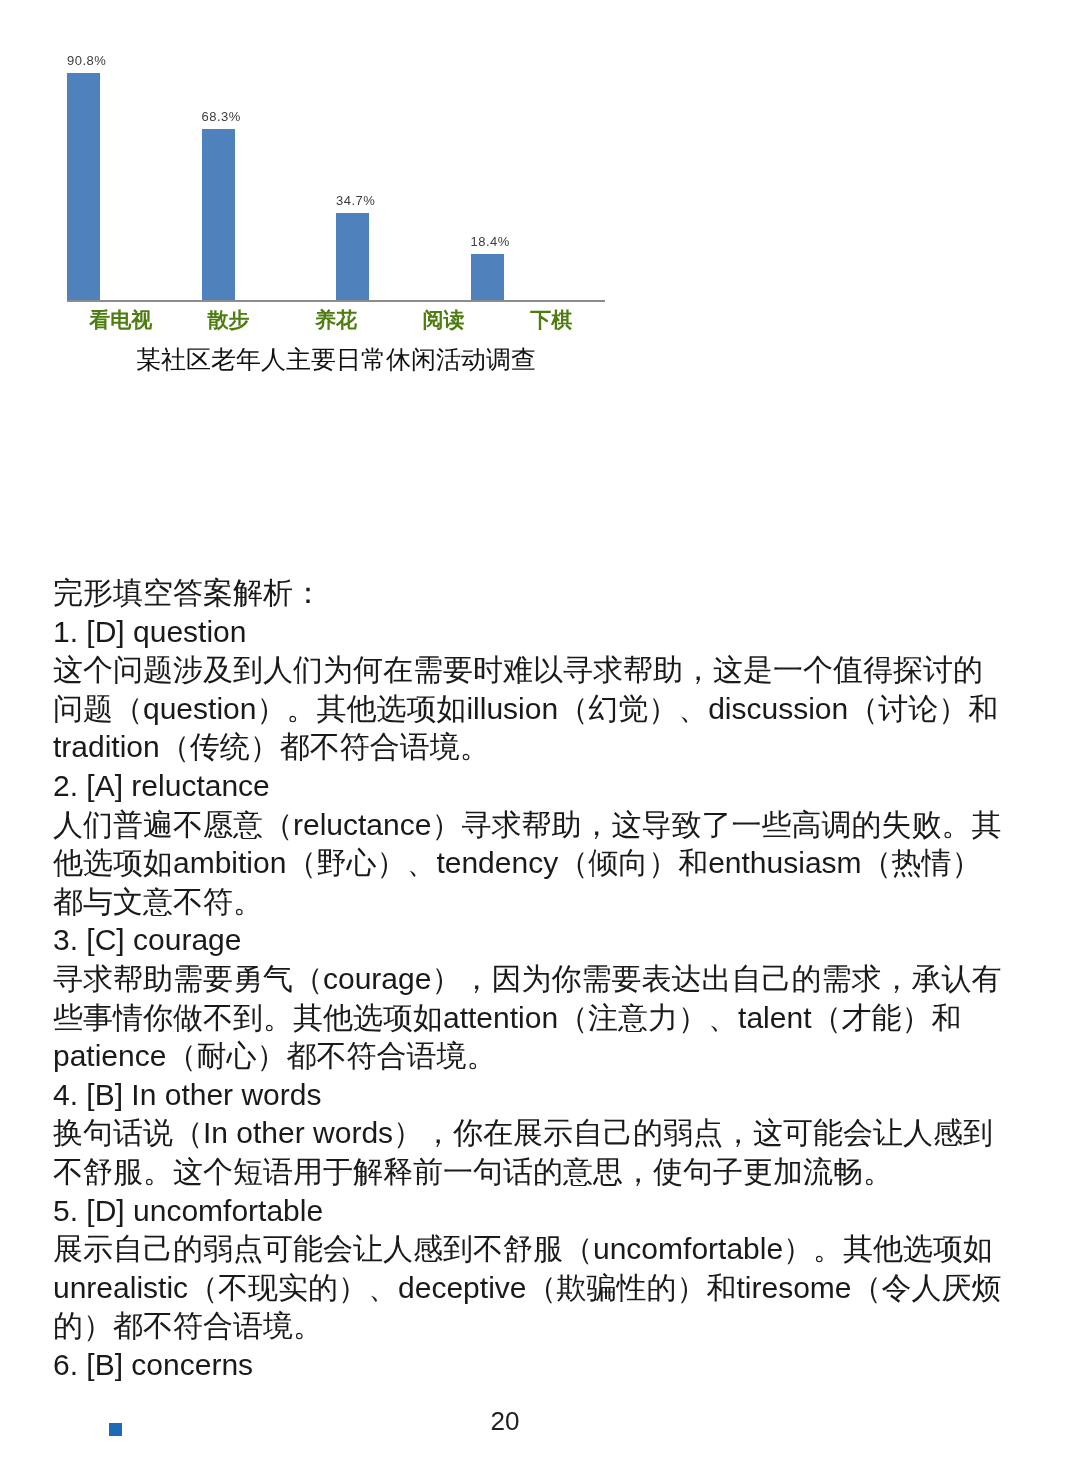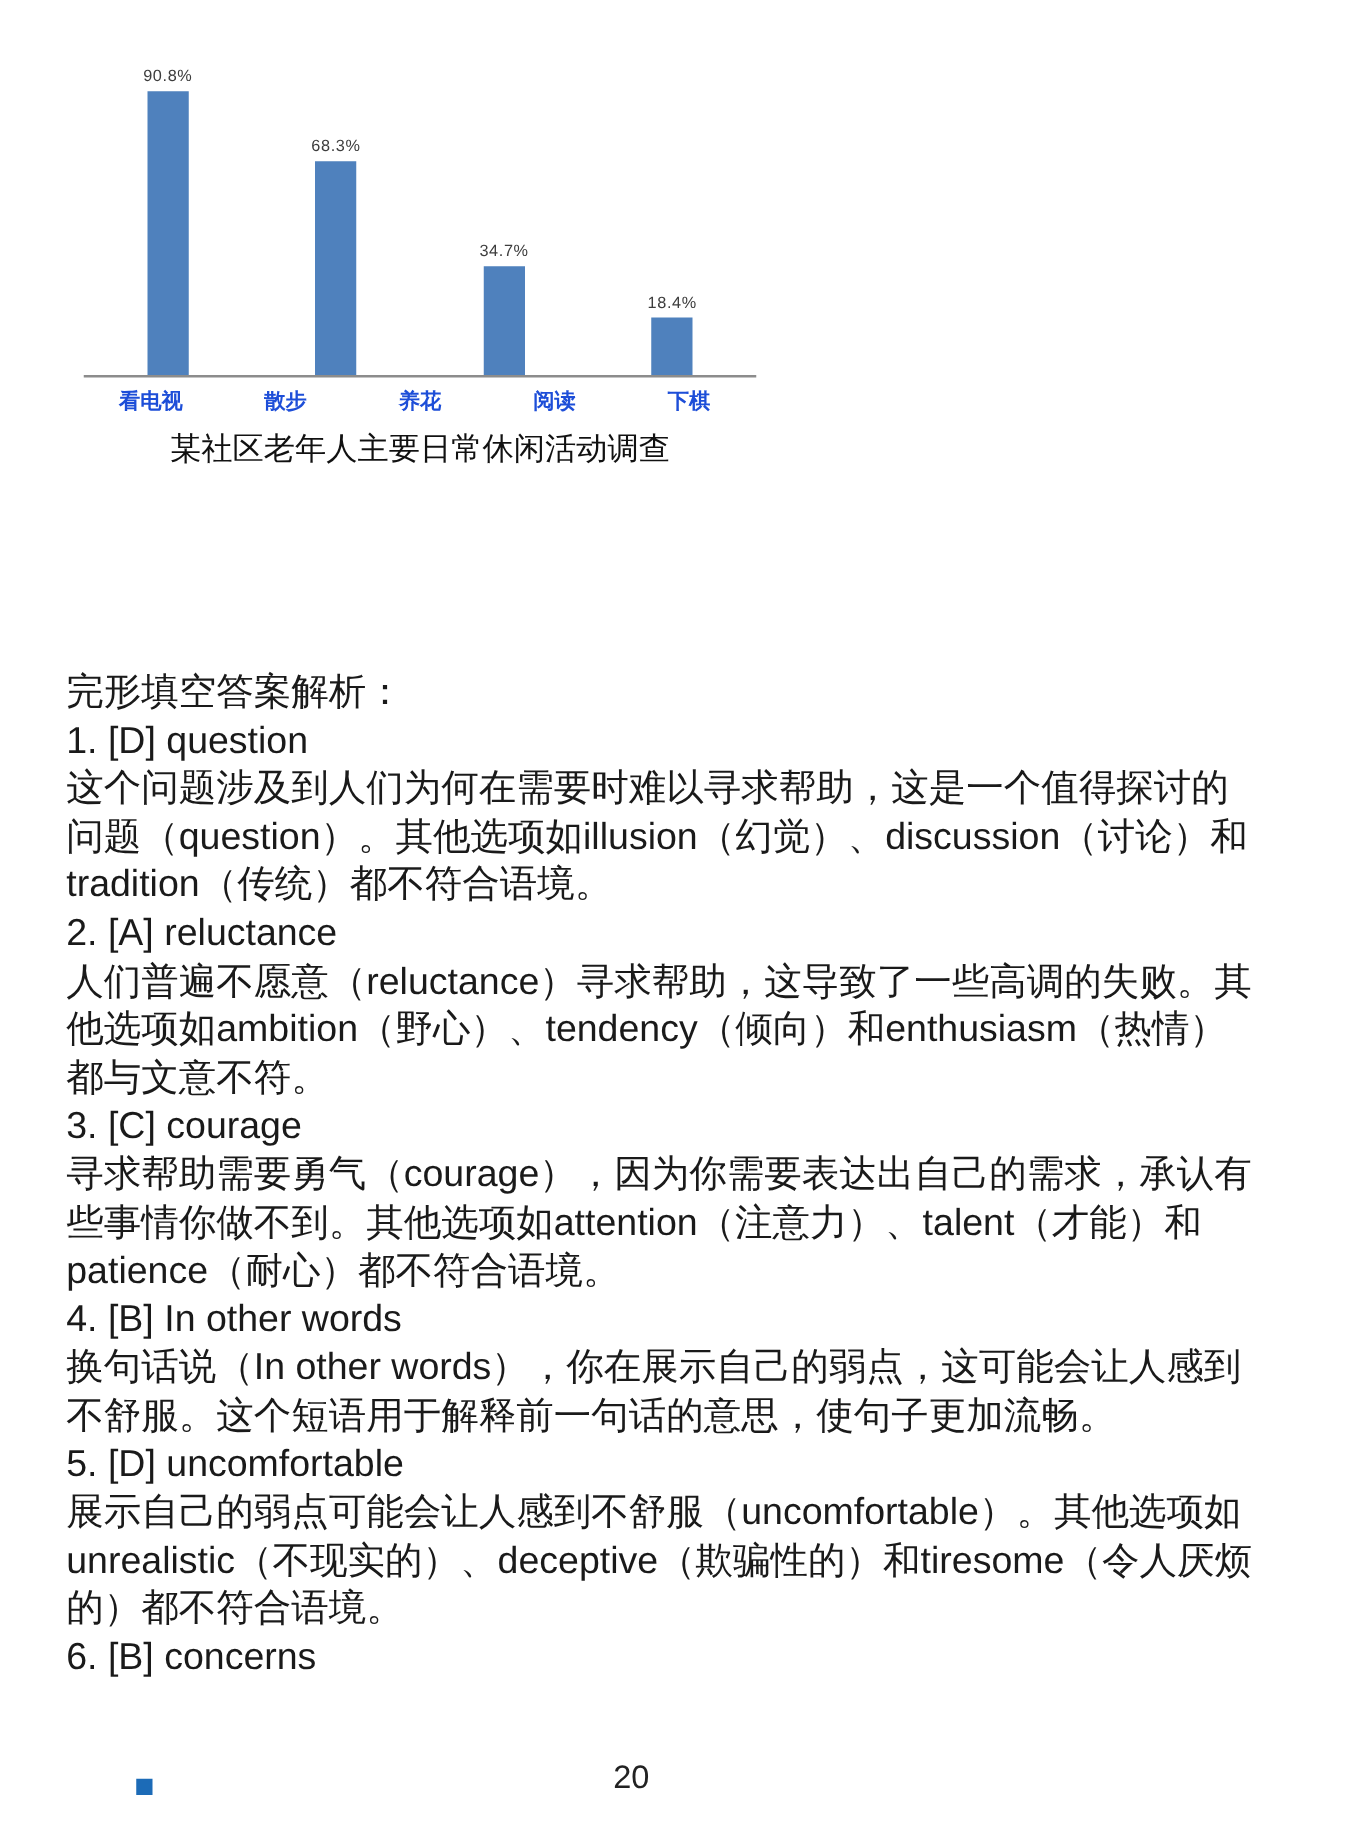--- a/index.html
+++ b/index.html
@@ -12,38 +12,38 @@
     overflow:hidden;
   }
 
   
   .chart{position:absolute;left:67px;top:48px;width:538px;}
   .plot{
     position:relative;height:252px;
     display:flex;align-items:flex-end;
     border-bottom:2px solid #8c8c8c;
   }
-  .col{flex:1;display:flex;flex-direction:column;justify-content:flex-end;align-items:center;height:100%;}
+  .col{flex:1;display:flex;flex-direction:column;justify-content:flex-end;height:100%;}
   .val{font-size:13px;line-height:15px;color:#3d3d3d;margin-bottom:5px;letter-spacing:0.5px;}
   .bar{width:33px;background:#4f81bd;}
   .cats{display:flex;padding-top:6px;}
   .cat{
     flex:1;text-align:center;
     font-family:"Liberation Serif","DejaVu Serif",serif;
-    font-weight:700;font-size:17px;line-height:25px;color:#1d4ed8;
+    font-weight:700;font-size:21px;line-height:25px;color:#4d7c0f;
   }
   .chart-title{
     margin-top:12px;text-align:center;
     font-family:"Liberation Serif","DejaVu Serif",serif;
     font-weight:400;font-size:25px;line-height:30px;color:#111;
   }
 
   
   .content{
-    position:absolute;left:53px;top:535px;width:957px;
+    position:absolute;left:53px;top:574px;width:957px;
     font-size:30px;line-height:38.6px;color:#1a1a1a;
     text-align:left;
   }
   .heading,.ans-line,.expl{margin:0;padding:0;}
 
   
   .footer-square{position:absolute;left:109px;top:1423px;width:13px;height:13px;background:#1c6bb7;}
   .page-number{
     position:absolute;left:0;top:1408px;width:1010px;
     text-align:center;font-size:26px;line-height:26px;color:#222;

